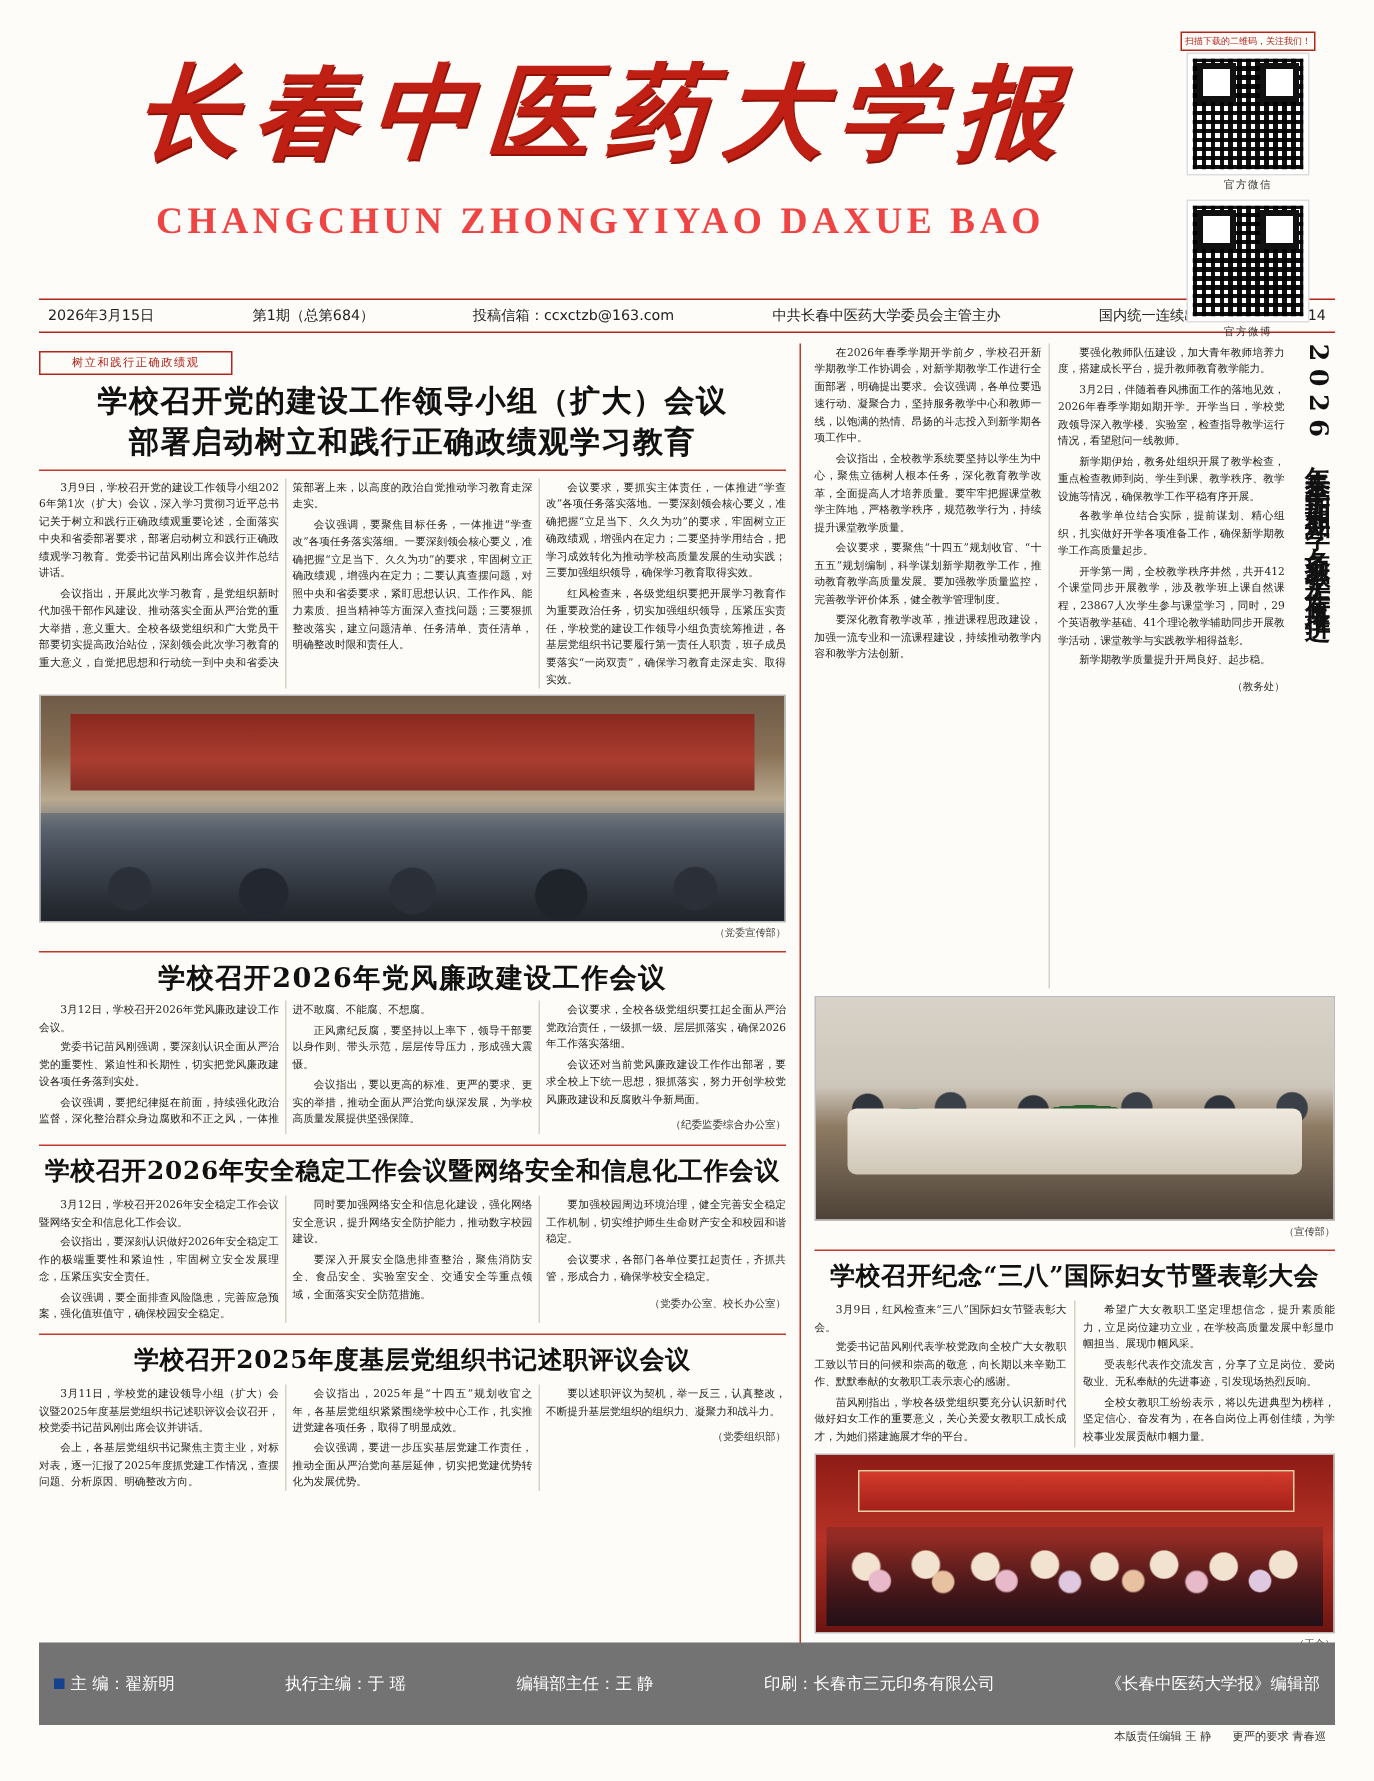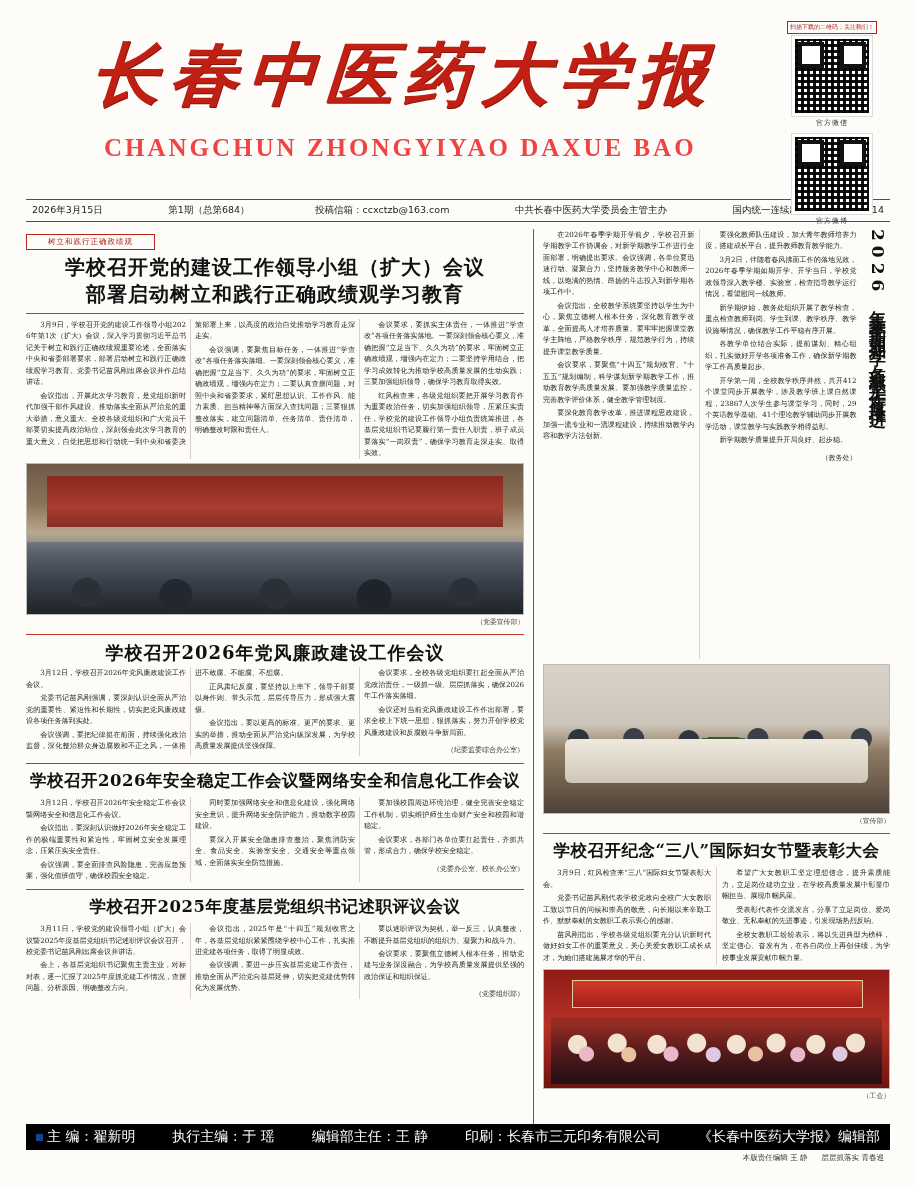--- a/index.html
+++ b/index.html
@@ -191,22 +191,22 @@
     font-weight:700;font-size:17px;letter-spacing:5px;color:#111;
     line-height:1.5;height:430px;
     border-left:0px;
     padding-left:2px;
   }
   
   .footer{
     position:absolute;left:26px;right:26px;bottom:24px;
   }
   .footer-bar{
-    background:#000000;color:#fff;display:flex;align-items:center;
-    justify-content:space-between;font-size:14px;padding:4px 10px;
+    background:#737373;color:#fff;display:flex;align-items:center;
+    justify-content:space-between;font-size:11px;padding:20px 10px;
   }
   .footer-bar span{white-space:nowrap;}
   .footer-sub{
     display:flex;justify-content:flex-end;gap:14px;font-size:7.5px;color:#333;margin-top:3px;padding-right:6px;
   }
   .blue-sq{display:inline-block;width:7px;height:7px;background:#16418f;margin-right:4px;vertical-align:middle;}
 </style>
 </head>
 <body>
 
@@ -291,21 +291,20 @@
       <div class="rule-red"></div>
 
       <div class="section">
         <div class="headline-3">学校召开2025年度基层党组织书记述职评议会议</div>
         <div class="cols3">
           <p class="ptext">3月11日，学校党的建设领导小组（扩大）会议暨2025年度基层党组织书记述职评议会议召开，校党委书记苗风刚出席会议并讲话。</p>
           <p class="ptext">会上，各基层党组织书记聚焦主责主业，对标对表，逐一汇报了2025年度抓党建工作情况，查摆问题、分析原因、明确整改方向。</p>
           <p class="ptext">会议指出，2025年是“十四五”规划收官之年，各基层党组织紧紧围绕学校中心工作，扎实推进党建各项任务，取得了明显成效。</p>
           <p class="ptext">会议强调，要进一步压实基层党建工作责任，推动全面从严治党向基层延伸，切实把党建优势转化为发展优势。</p>
           <p class="ptext">要以述职评议为契机，举一反三，认真整改，不断提升基层党组织的组织力、凝聚力和战斗力。</p>
-          <p class="ptext">会议要求，要聚焦立德树人根本任务，推动党建与业务深度融合，为学校高质量发展提供坚强的政治保证和组织保证。</p>
           <p class="sign">（党委组织部）</p>
         </div>
       </div>
 
     </div>
 
     <div class="col-right">
 
       <div class="section">
         <div class="vert-wrap">
@@ -359,17 +358,17 @@
   <div class="footer">
     <div class="footer-bar">
       <span><span class="blue-sq"></span><span>主 编：翟新明</span></span>
       <span>执行主编：于 瑶</span>
       <span>编辑部主任：王 静</span>
       <span>印刷：长春市三元印务有限公司</span>
       <span>《长春中医药大学报》编辑部</span>
     </div>
     <div class="footer-sub">
       <span>本版责任编辑 王 静</span>
-      <span>层层抓落实 青春巡</span>
+      <span>更严的要求 青春巡</span>
     </div>
   </div>
 
 </div>
 
 </body></html>

